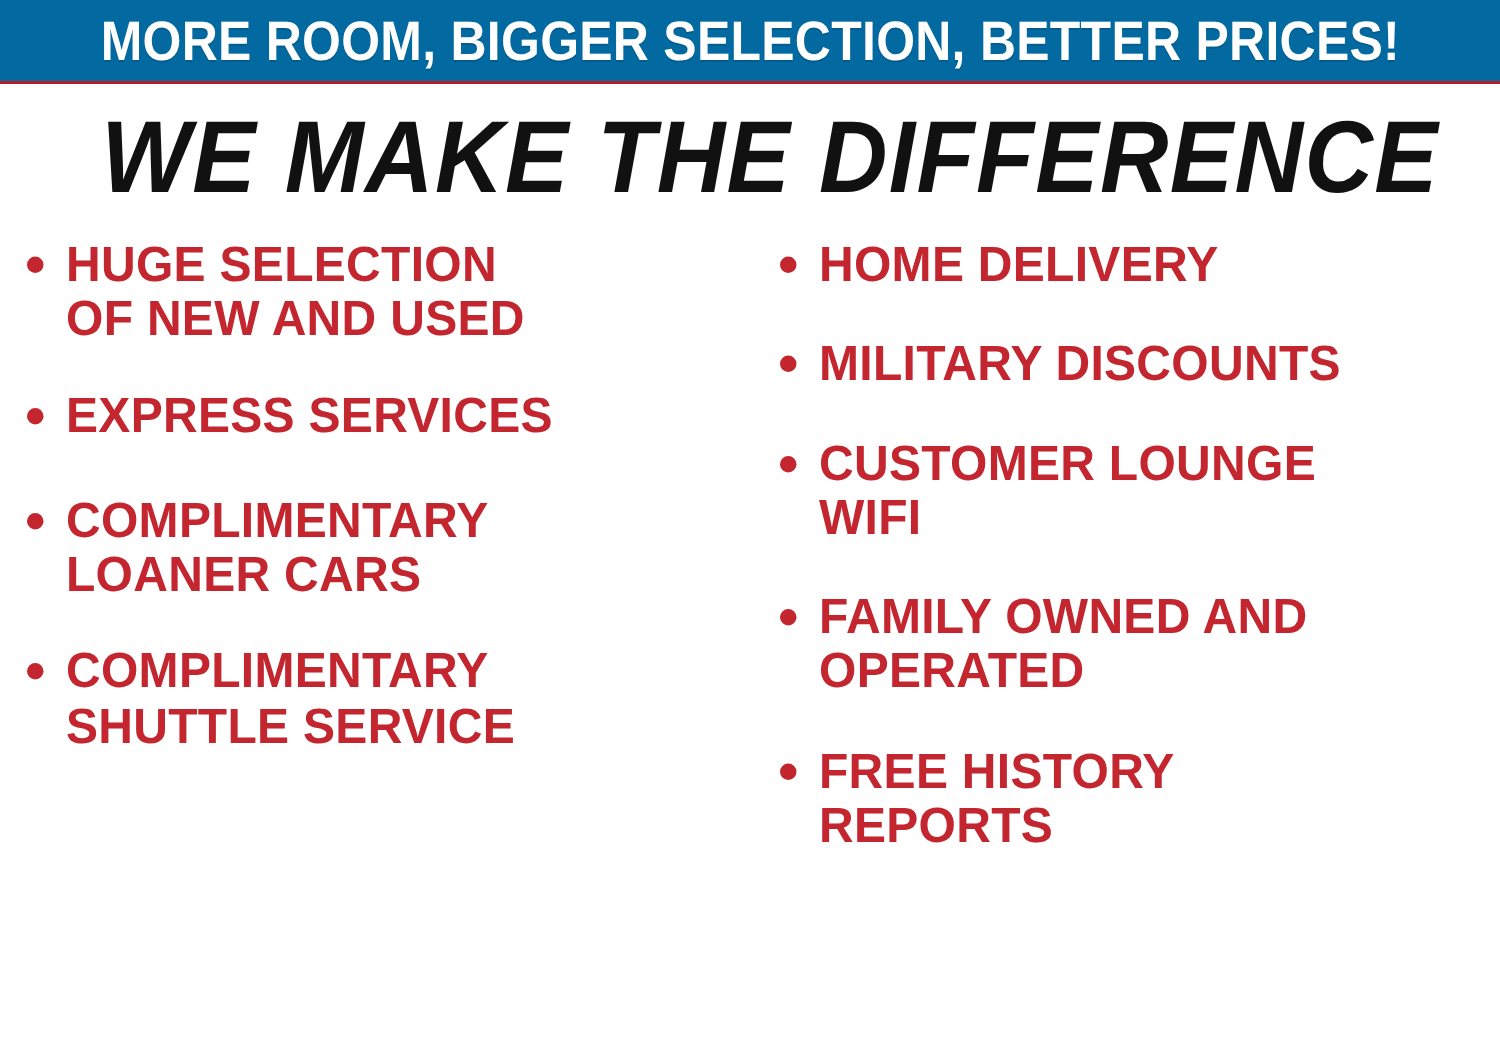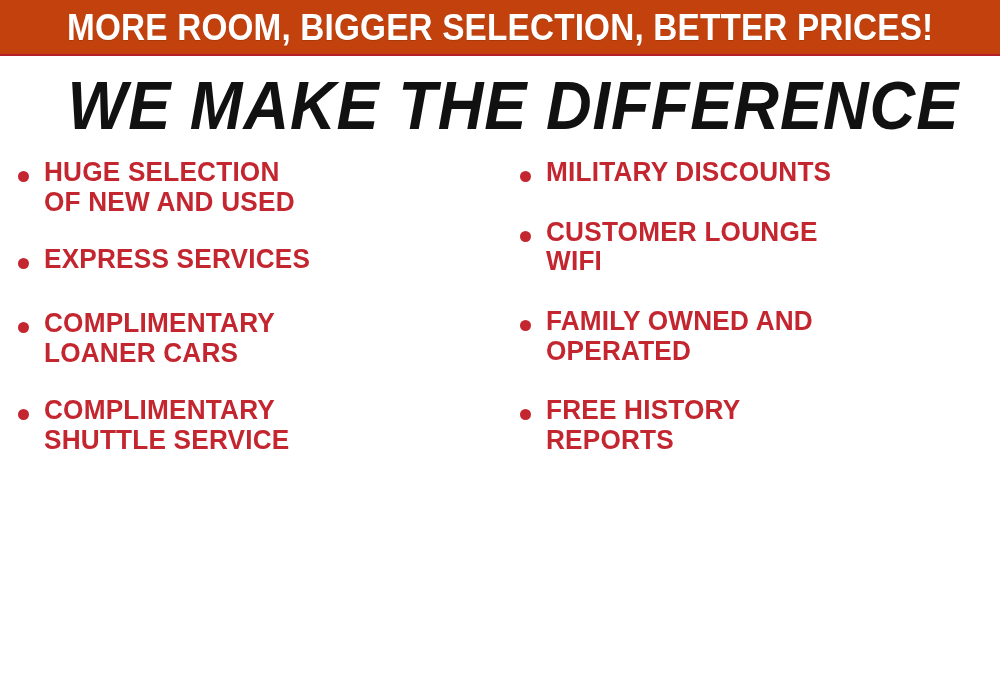--- a/index.html
+++ b/index.html
@@ -18,21 +18,21 @@
     -webkit-font-smoothing: antialiased;
   }
 
   
   .banner {
     position: absolute;
     left: 0;
     top: 0;
     width: 1000px;
     height: 56px;
-    background: #c2410c;
+    background: #0369a1;
     display: flex;
     align-items: center;
     justify-content: center;
     box-sizing: border-box;
     border-bottom: 2px solid #b41e29;
   }
   .banner-text {
     color: #ffffff;
     font-family: "Liberation Sans Narrow", "Liberation Sans", sans-serif;
     font-weight: bold;
@@ -84,21 +84,21 @@
   }
   .col-left  { width: 500px; padding-left: 18px;  padding-right: 4px; }
   .col-right { width: 500px; padding-left: 20px;  padding-right: 0px; }
 
   .bullet-item {
     display: flex;
     align-items: flex-start;
     color: #c42630;
     font-family: "Liberation Sans Narrow", "Liberation Sans", sans-serif;
     font-weight: bold;
-    font-size: 27px;
+    font-size: 33px;
     line-height: 1.10;
     letter-spacing: 0.2px;
     white-space: pre-line;
   }
   .col-left  .bullet-item { margin-bottom: 34px; }
   .col-right .bullet-item { margin-bottom: 30px; }
 
   .col-left  .bullet-item.two-line { margin-bottom: 28px; }
 
   .dot {
@@ -155,20 +155,24 @@
         <span class="dot"></span>
         <span class="btext">COMPLIMENTARY
 SHUTTLE SERVICE</span>
       </div>
 
     </div>
 
     <div class="col col-right">
 
 
+      <div class="bullet-item">
+        <span class="dot"></span>
+        <span class="btext">HOME DELIVERY</span>
+      </div>
 
       <div class="bullet-item">
         <span class="dot"></span>
         <span class="btext">MILITARY DISCOUNTS</span>
       </div>
 
       <div class="bullet-item">
         <span class="dot"></span>
         <span class="btext">CUSTOMER LOUNGE
 WIFI</span>

